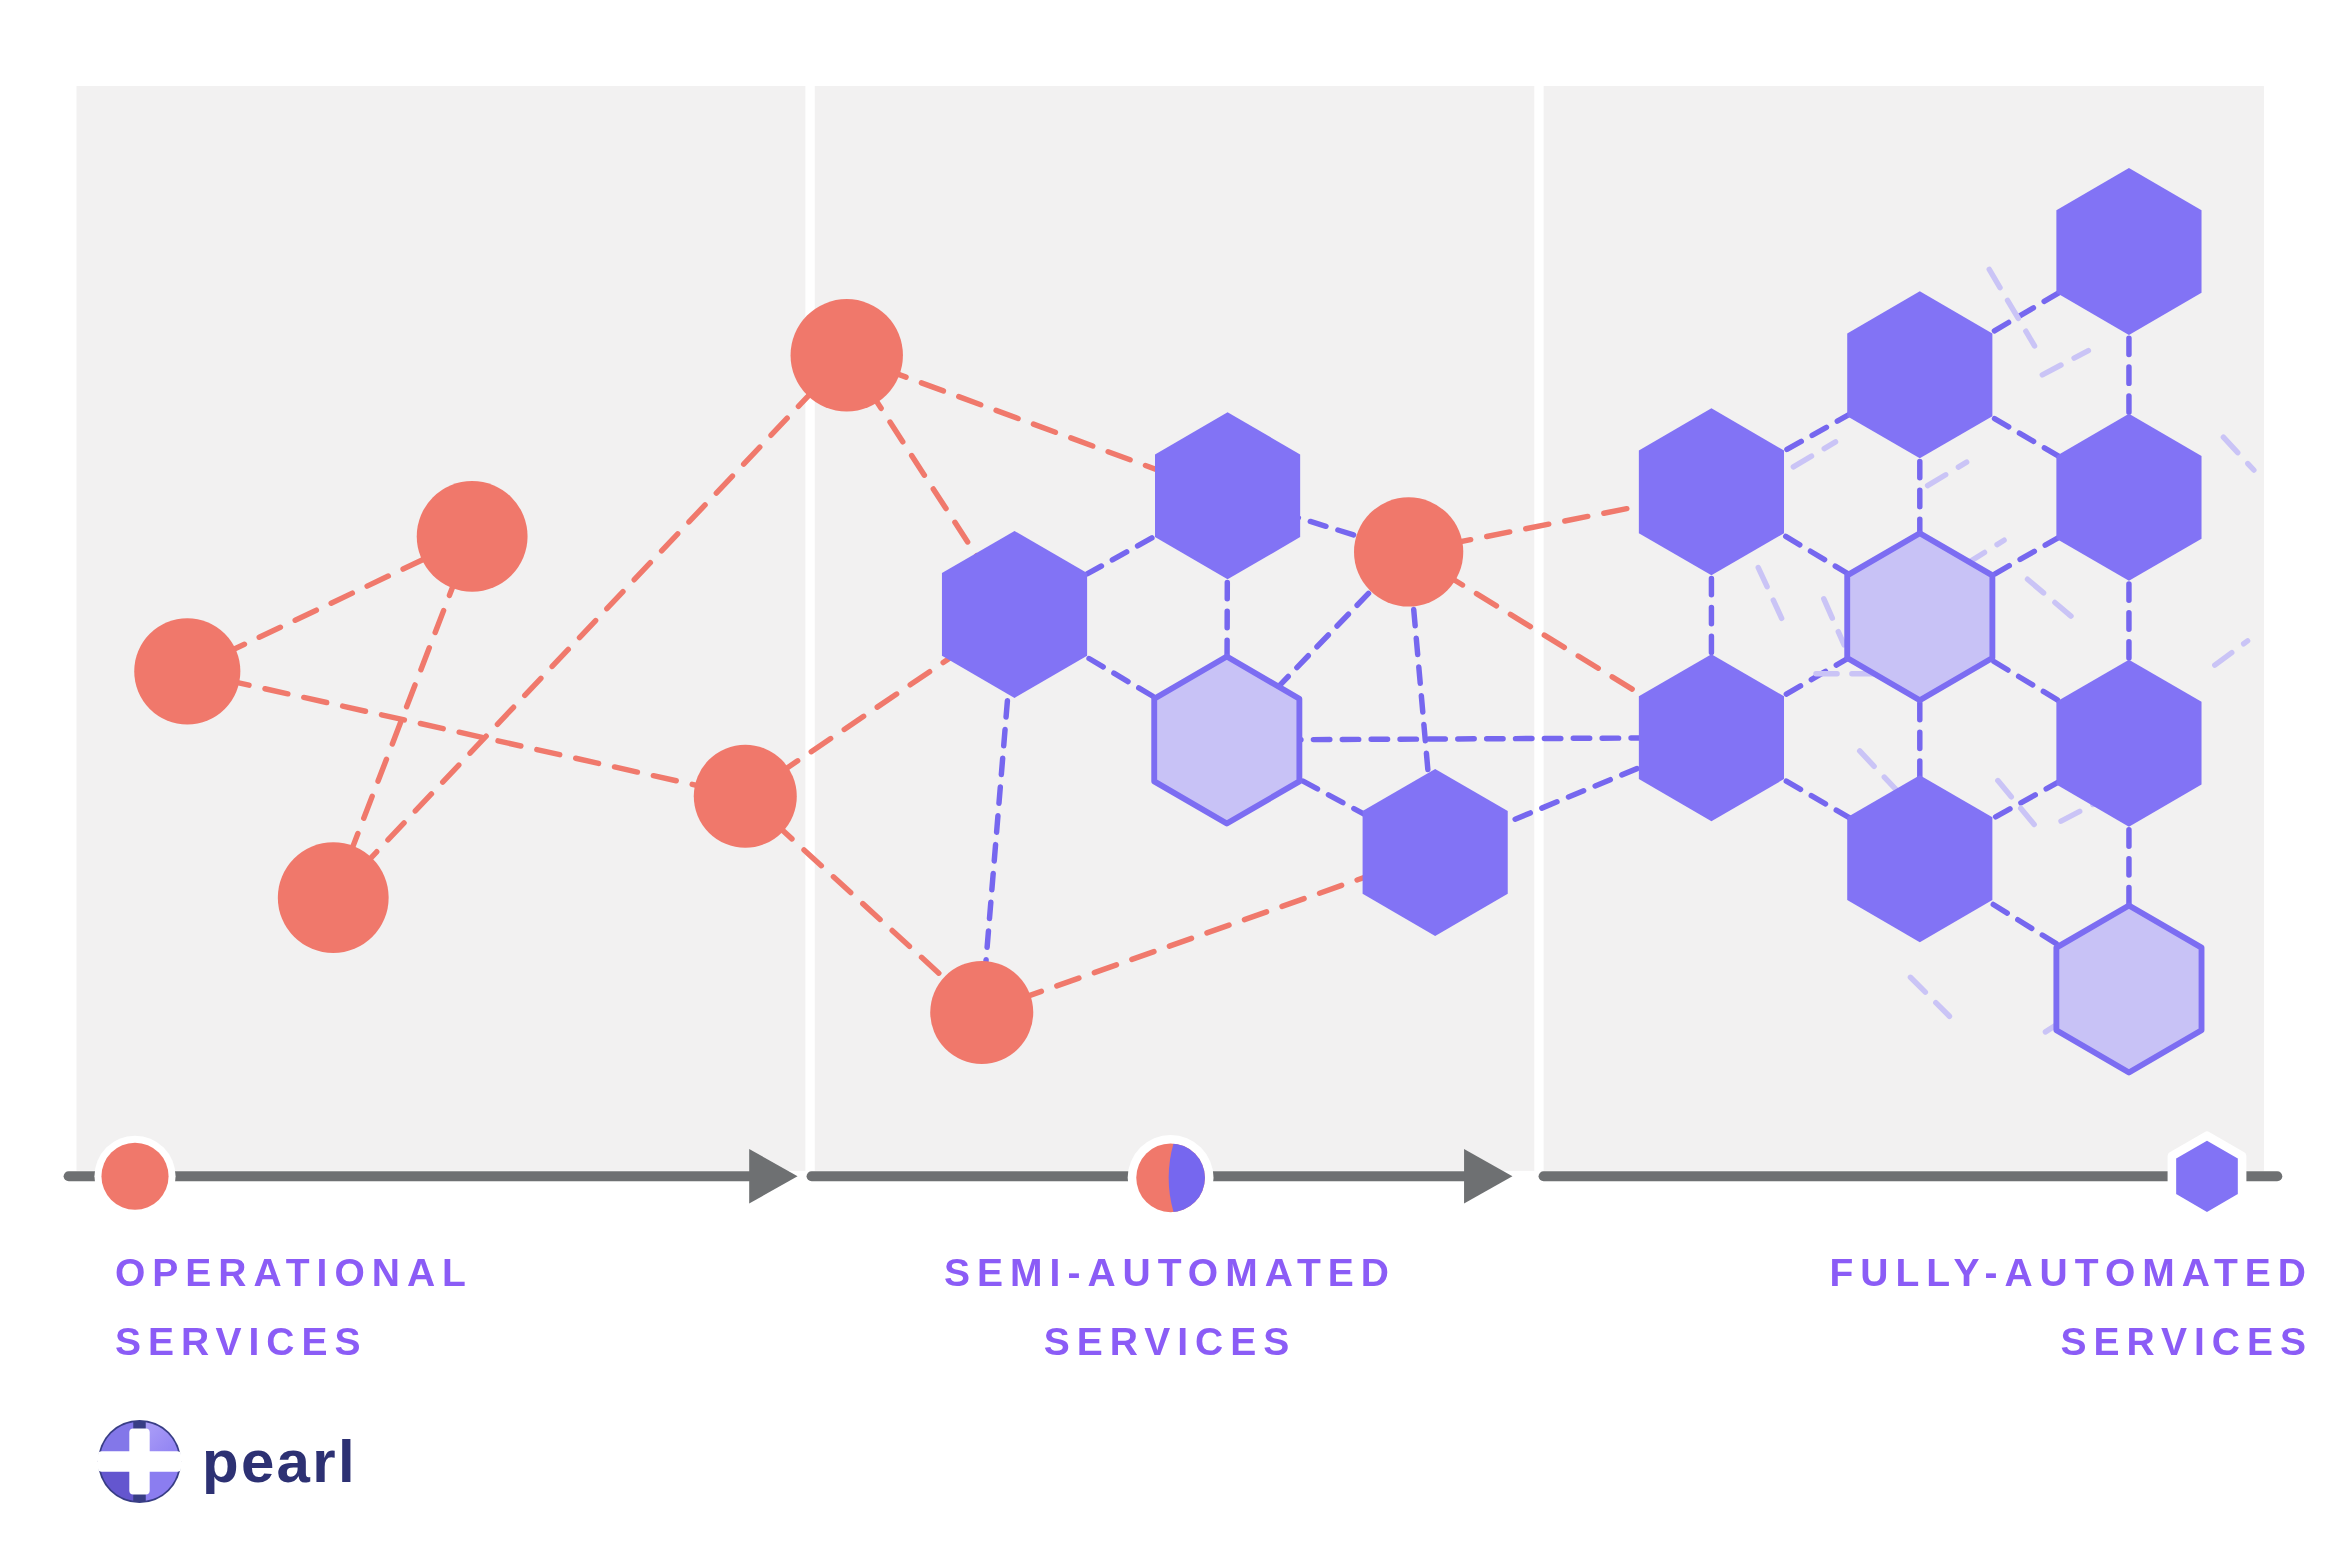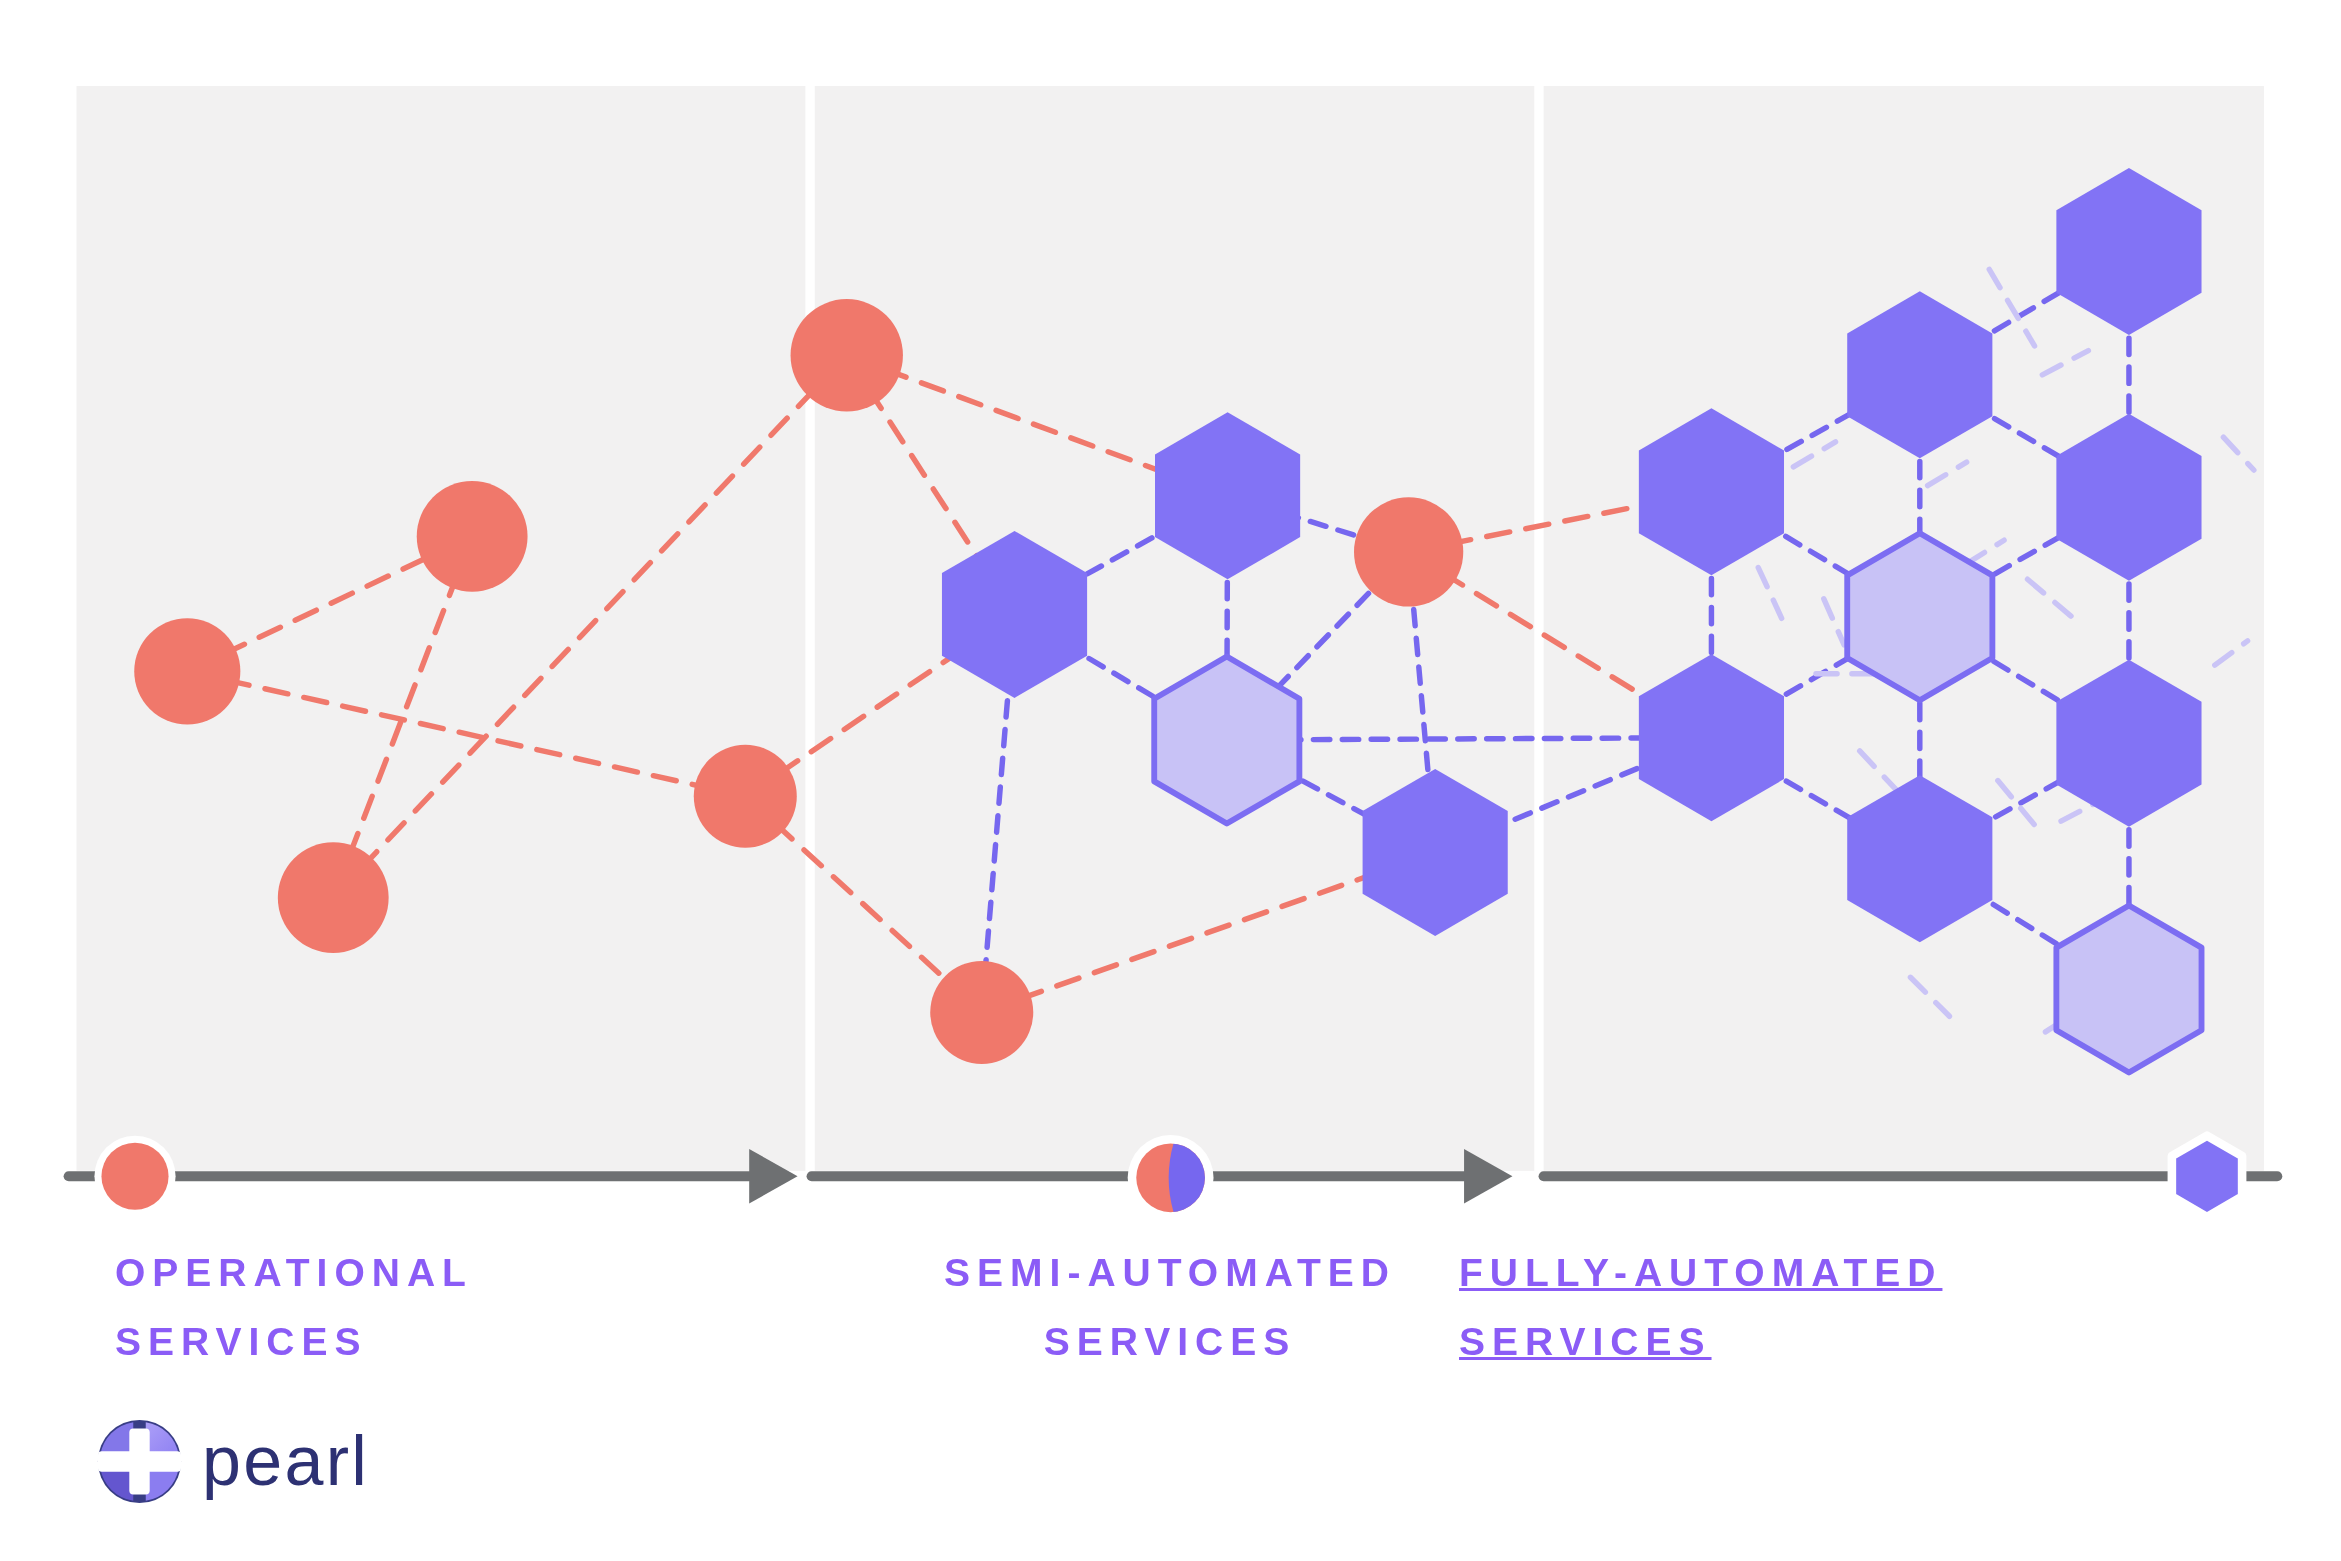--- a/index.html
+++ b/index.html
@@ -4,24 +4,24 @@
 <style>
   html,body{margin:0;padding:0;background:#ffffff;}
   .stage{position:relative;width:2342px;height:1562px;background:#ffffff;overflow:hidden;
          font-family:"Liberation Sans",sans-serif;}
   #diagram-svg{position:absolute;left:0;top:0;}
   .stage-label{position:absolute;font-weight:bold;font-size:39px;line-height:69px;
                letter-spacing:7px;color:#8b5cf6;}
   .stage-label .ln{display:block;}
   .label-1{left:115px;top:1238px;width:702px;text-align:left;}
   .label-2{left:819px;top:1238px;width:702px;text-align:center;}
-  .label-3{left:1459px;top:1238px;width:702px;text-decoration:underline;}
+  .label-3{left:1611px;top:1238px;width:702px;text-align:right;}
   .logo{position:absolute;left:94px;top:1411px;height:101px;display:flex;align-items:center;}
   .logo-icon{width:91px;height:91px;display:block;}
-  .logo-text{margin-left:17px;font-size:70px;font-weight:normal;letter-spacing:2.3px;
+  .logo-text{margin-left:17px;font-size:60px;font-weight:bold;letter-spacing:2.3px;
              color:#2D3173;line-height:91px;}
 </style>
 </head>
 <body>
 
 <div class="stage">
 
   <svg id="diagram-svg" width="2342" height="1562" viewBox="0 0 3001 2001">
       <rect x="98" y="110" width="934" height="1390" fill="#F2F1F1"></rect>
       <rect x="1044" y="110" width="922" height="1390" fill="#F2F1F1"></rect>

